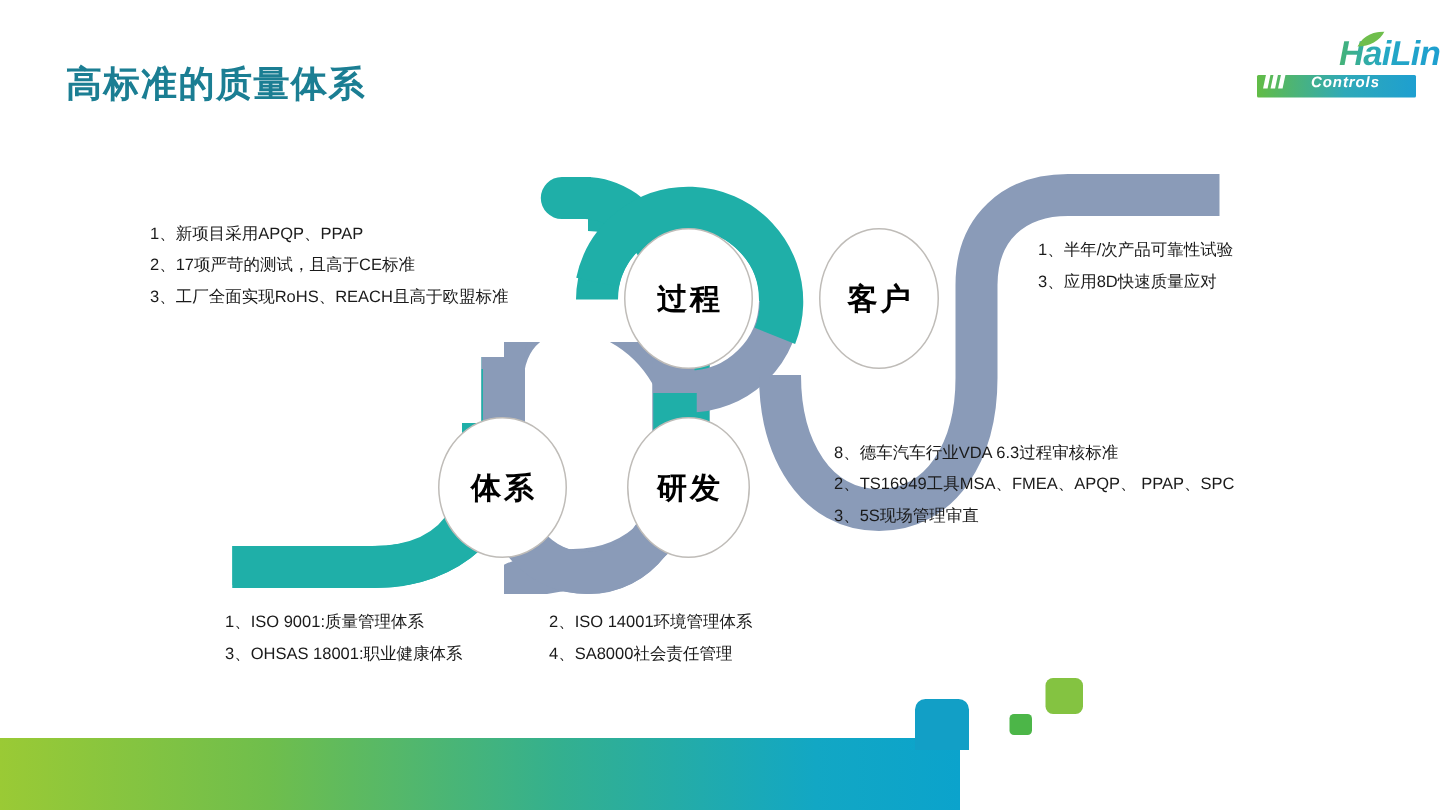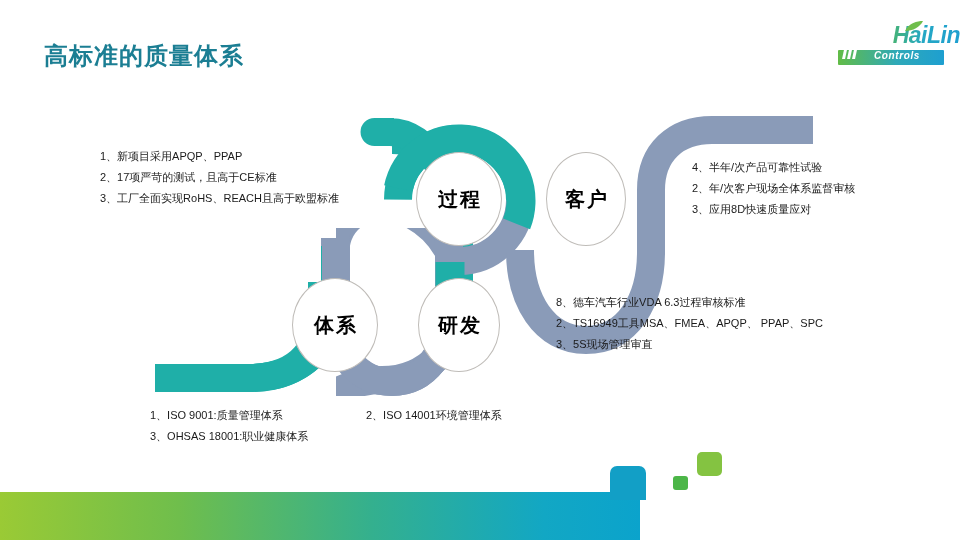--- a/index.html
+++ b/index.html
@@ -339,38 +339,38 @@
   <span class="node-label">研发</span>
 </div>
 
 <div id="text-design" class="text-block">
   <span class="line">1、新项目采用APQP、PPAP</span>
   <span class="line">2、17项严苛的测试，且高于CE标准</span>
   <span class="line">3、工厂全面实现RoHS、REACH且高于欧盟标准</span>
 </div>
 
 <div id="text-customer" class="text-block">
-  <span class="line">4、半年/次产品可靠性试验</span>
-  <span class="line">2、年/次客户现场全体系监督审核</span>
+  <span class="line">1、半年/次产品可靠性试验</span>
   <span class="line">3、应用8D快速质量应对</span>
 </div>
 
 <div id="text-process" class="text-block">
   <span class="line">8、德车汽车行业VDA 6.3过程审核标准</span>
   <span class="line">2、TS16949工具MSA、FMEA、APQP、 PPAP、SPC</span>
   <span class="line">3、5S现场管理审直</span>
 </div>
 
 <div id="text-system" class="text-block">
   <div class="row">
     <span class="col1">1、ISO 9001:质量管理体系</span>
     <span>2、ISO 14001环境管理体系</span>
   </div>
   <div class="row">
     <span class="col1">3、OHSAS 18001:职业健康体系</span>
+    <span>4、SA8000社会责任管理</span>
   </div>
 </div>
 
 <div id="footer-bar"></div>
 <div id="footer-step-fill"></div>
 <div id="footer-step"></div>
 <div id="deco-sq-small"></div>
 <div id="deco-sq-large"></div>
 
 </body></html>

